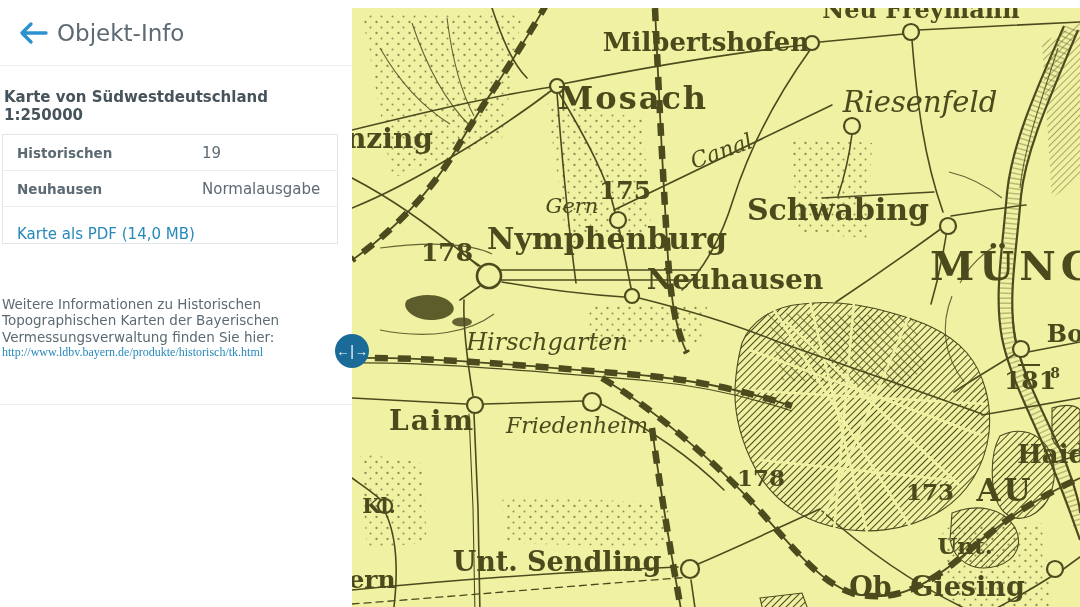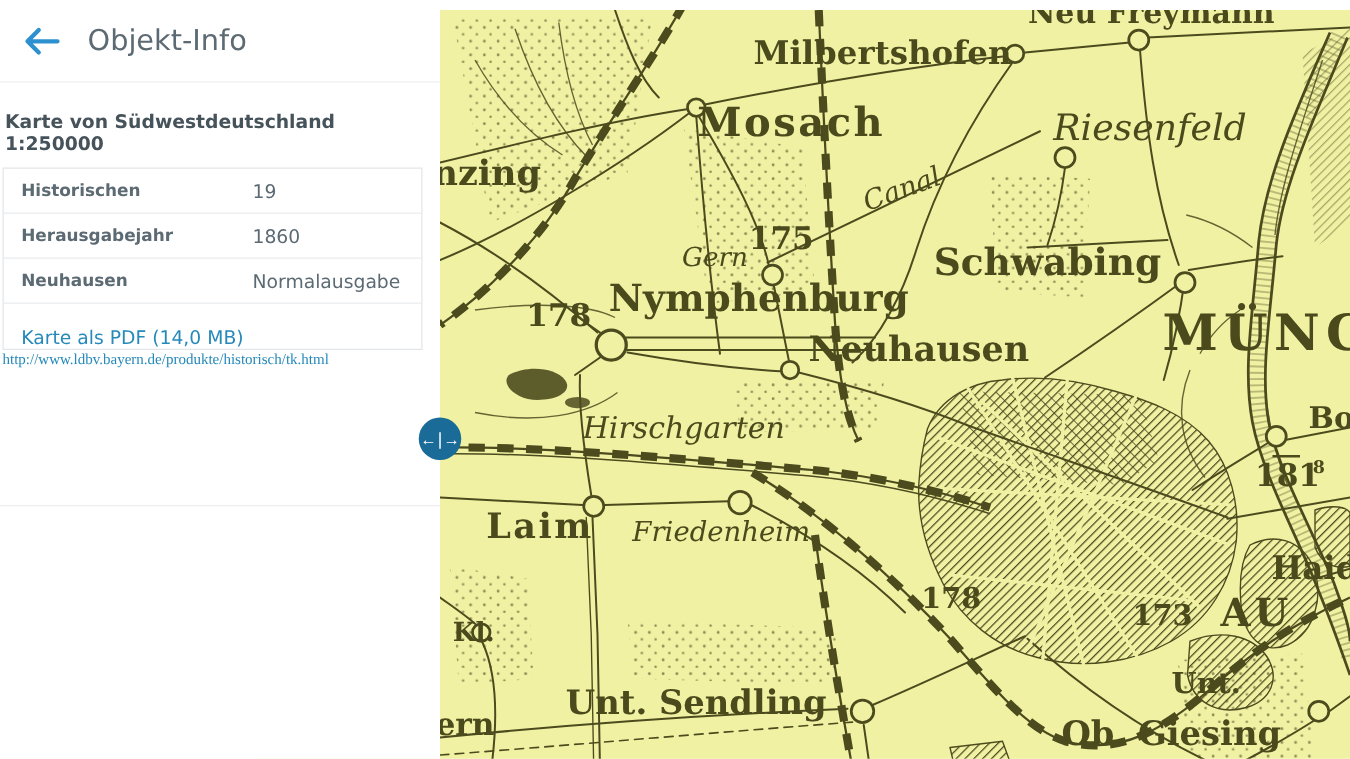--- a/index.html
+++ b/index.html
@@ -8,21 +8,21 @@
   }
   *{box-sizing:border-box;margin:0;padding:0;}
   html,body{width:1080px;height:607px;overflow:hidden;}
   body{font-family:"DejaVu Sans","Liberation Sans",sans-serif;background:#fff;}
   .app{position:relative;width:1080px;height:607px;overflow:hidden;}
 
   
   .panel{position:absolute;left:0;top:0;width:352px;height:607px;background:#fff;z-index:2;}
   .panel-header{height:66px;display:flex;align-items:center;padding:0 16px;border-bottom:1px solid #eef1f2;}
   .back-btn{background:none;border:none;cursor:pointer;width:40px;height:36px;display:flex;align-items:center;}
-  .panel-title{font-size:23px;font-weight:400;color:var(--paneltext);margin-left:14px;}
+  .panel-title{font-size:23px;font-weight:400;color:var(--paneltext);margin-left:1px;}
   .panel-body{padding:14px 14px 0 2px;}
   .sheet-title{font-size:15px;font-weight:bold;color:var(--headtext);margin:8px 0 10px 2px;}
   .info-table{border:1px solid #e3e6e8;background:#fff;}
   .info-row{display:flex;align-items:center;height:36px;border-bottom:1px solid #e9eced;padding-left:14px;}
   .info-row:last-child{border-bottom:none;}
   .info-label{width:185px;font-size:13.5px;font-weight:bold;color:var(--paneltext);}
   .info-value{font-size:15px;color:var(--paneltext);}
   .pdf-row{display:flex;align-items:flex-end;height:36px;padding-left:14px;}
   a{color:var(--link);text-decoration:none;}
   .pdf-link{font-size:15px;}
@@ -71,32 +71,29 @@
 
     <div class="panel-body">
       <div class="sheet-title">Karte von Südwestdeutschland 1:250000</div>
 
       <div class="info-table">
         <div class="info-row">
           <div class="info-label">Historischen</div>
           <div class="info-value">19</div>
         </div>
         <div class="info-row">
-          <div class="info-label">Herausgabejahr</div>
-          <div class="info-value">1860</div>
-        </div>
-        <div class="info-row">
           <div class="info-label">Neuhausen</div>
           <div class="info-value">Normalausgabe</div>
         </div>
         <div class="pdf-row">
           <a class="pdf-link" href="#">Karte als PDF (14,0 MB)</a>
         </div>
       </div>
 
+      <p class="more-info">Weitere Informationen zu Historischen Topographischen Karten der Bayerischen Vermessungsverwaltung finden Sie hier:</p>
       <a class="url-link" href="#">http://www.ldbv.bayern.de/produkte/historisch/tk.html</a>
     </div>
 
     <div class="panel-rule"></div>
   </div>
 
   <button class="divider-handle">
     <span>←</span>
     <span class="bar">|</span>
     <span>→</span>

